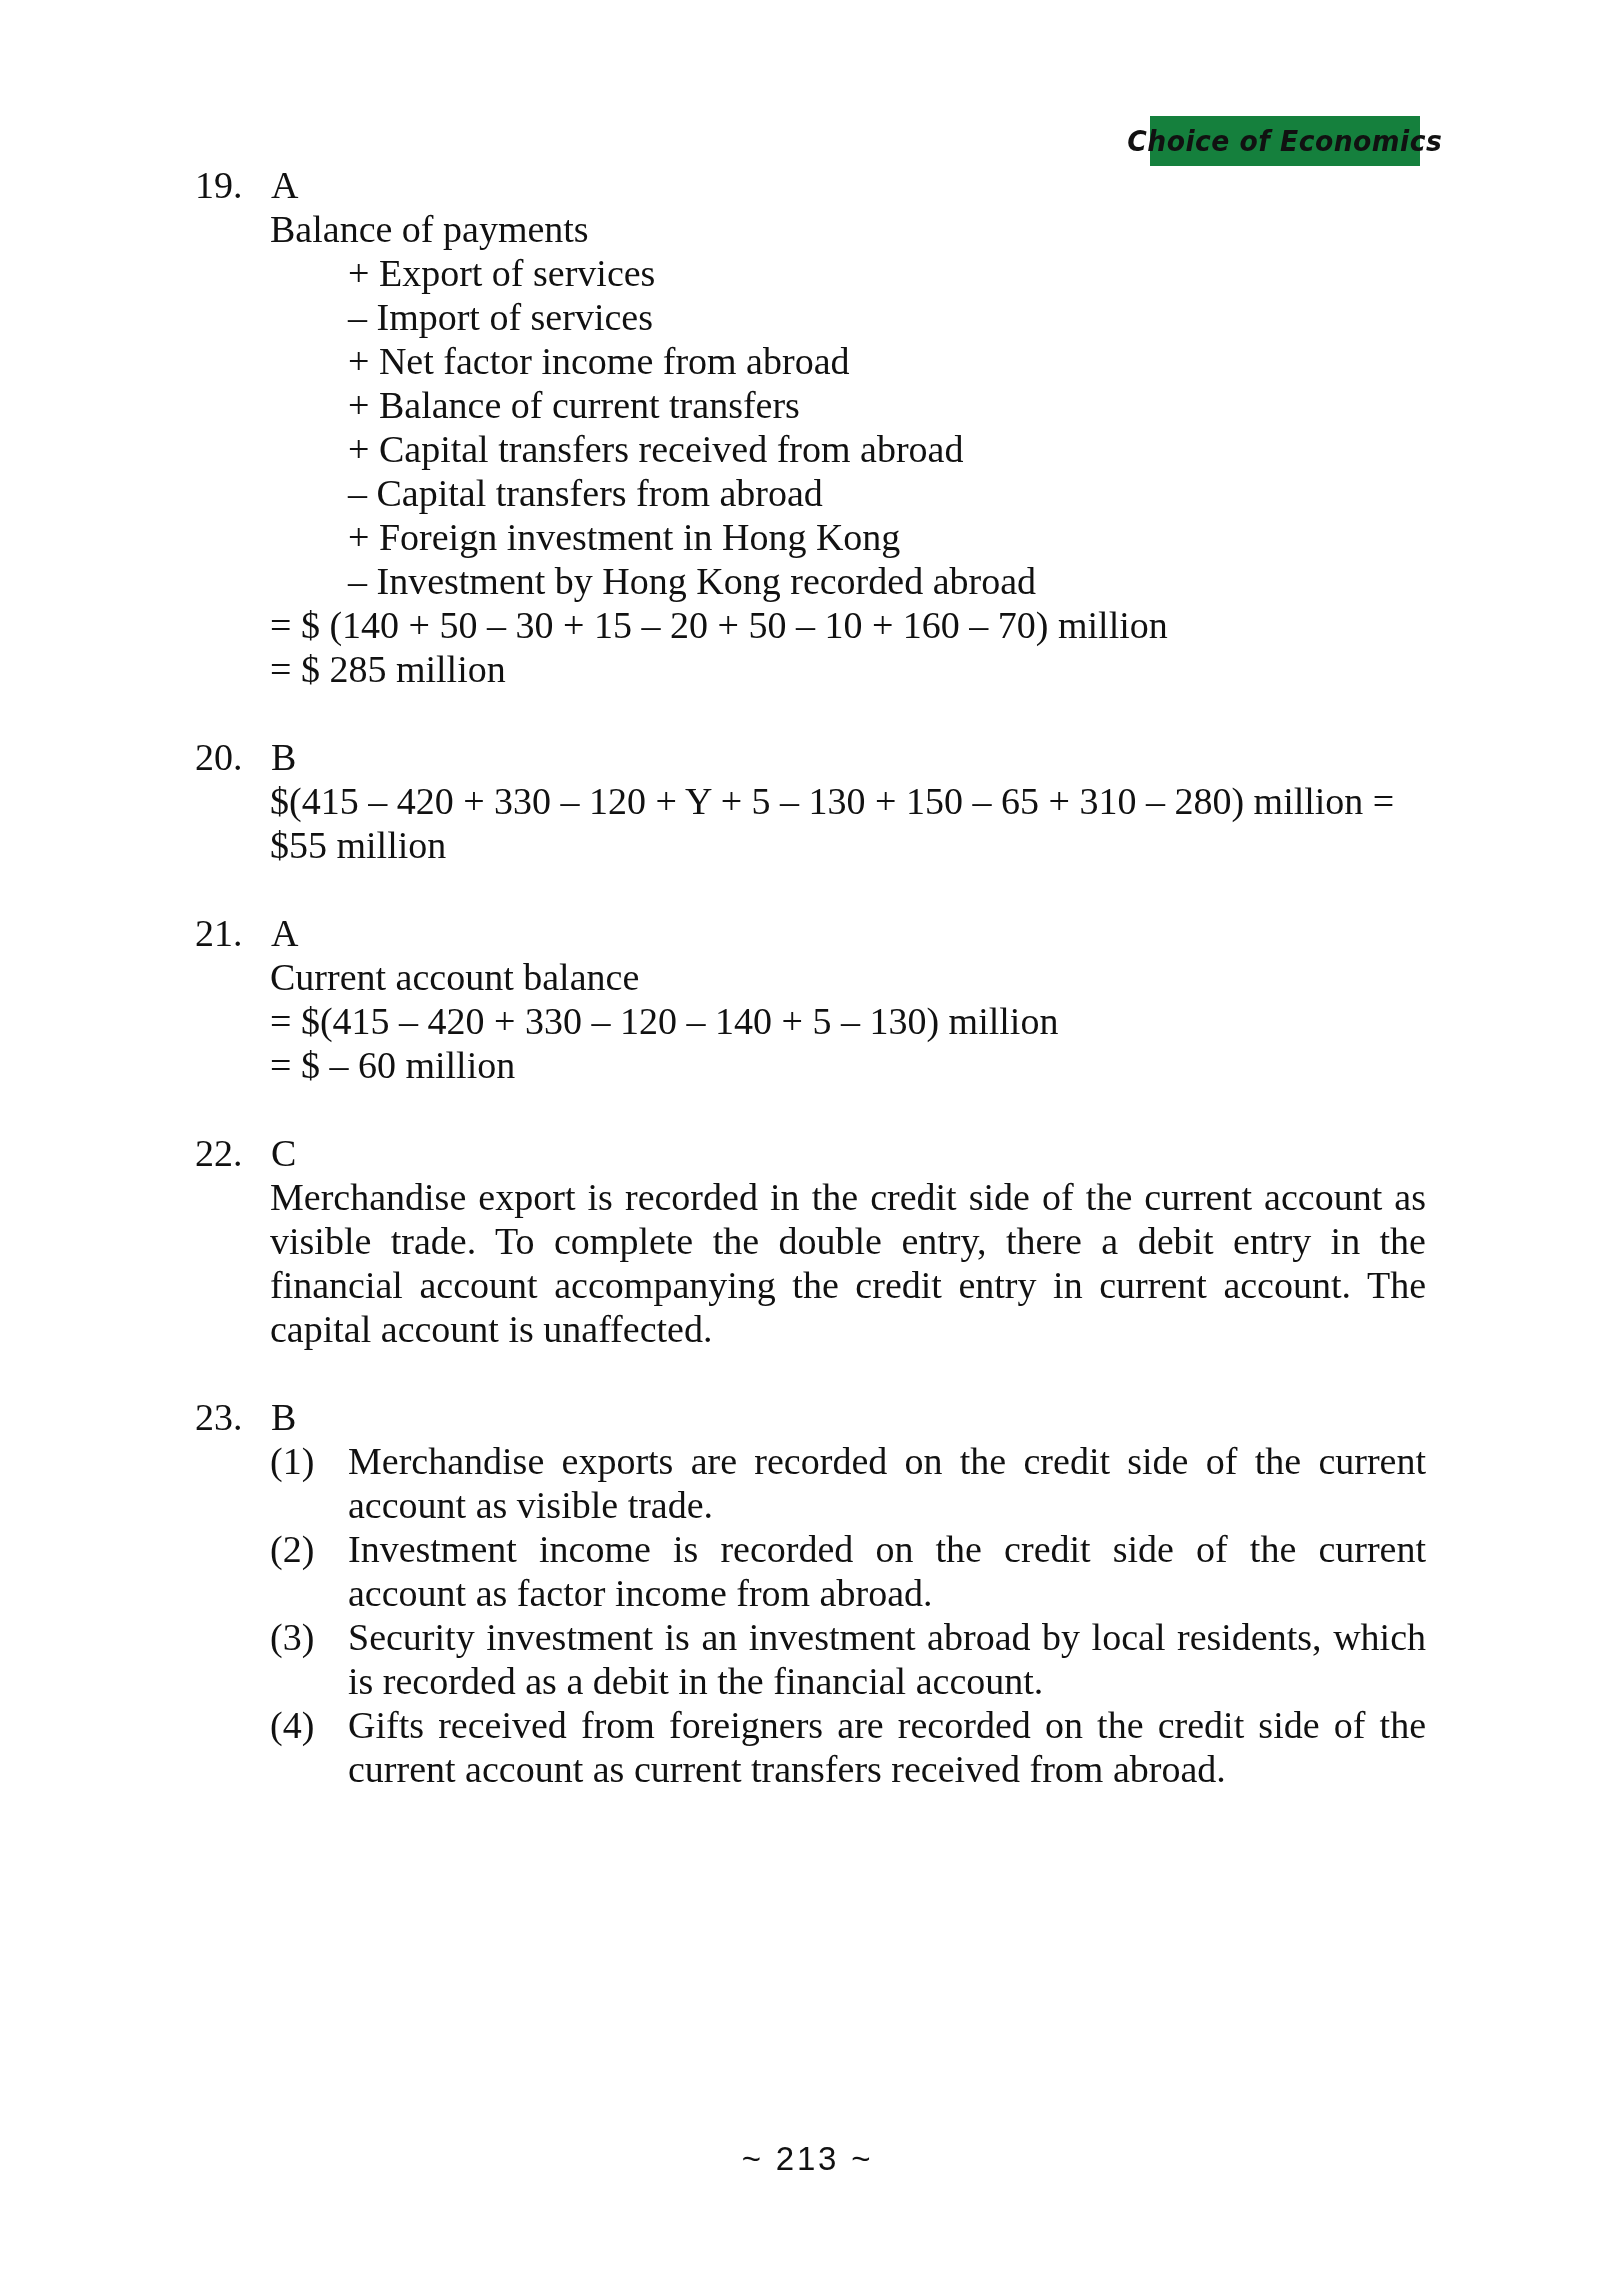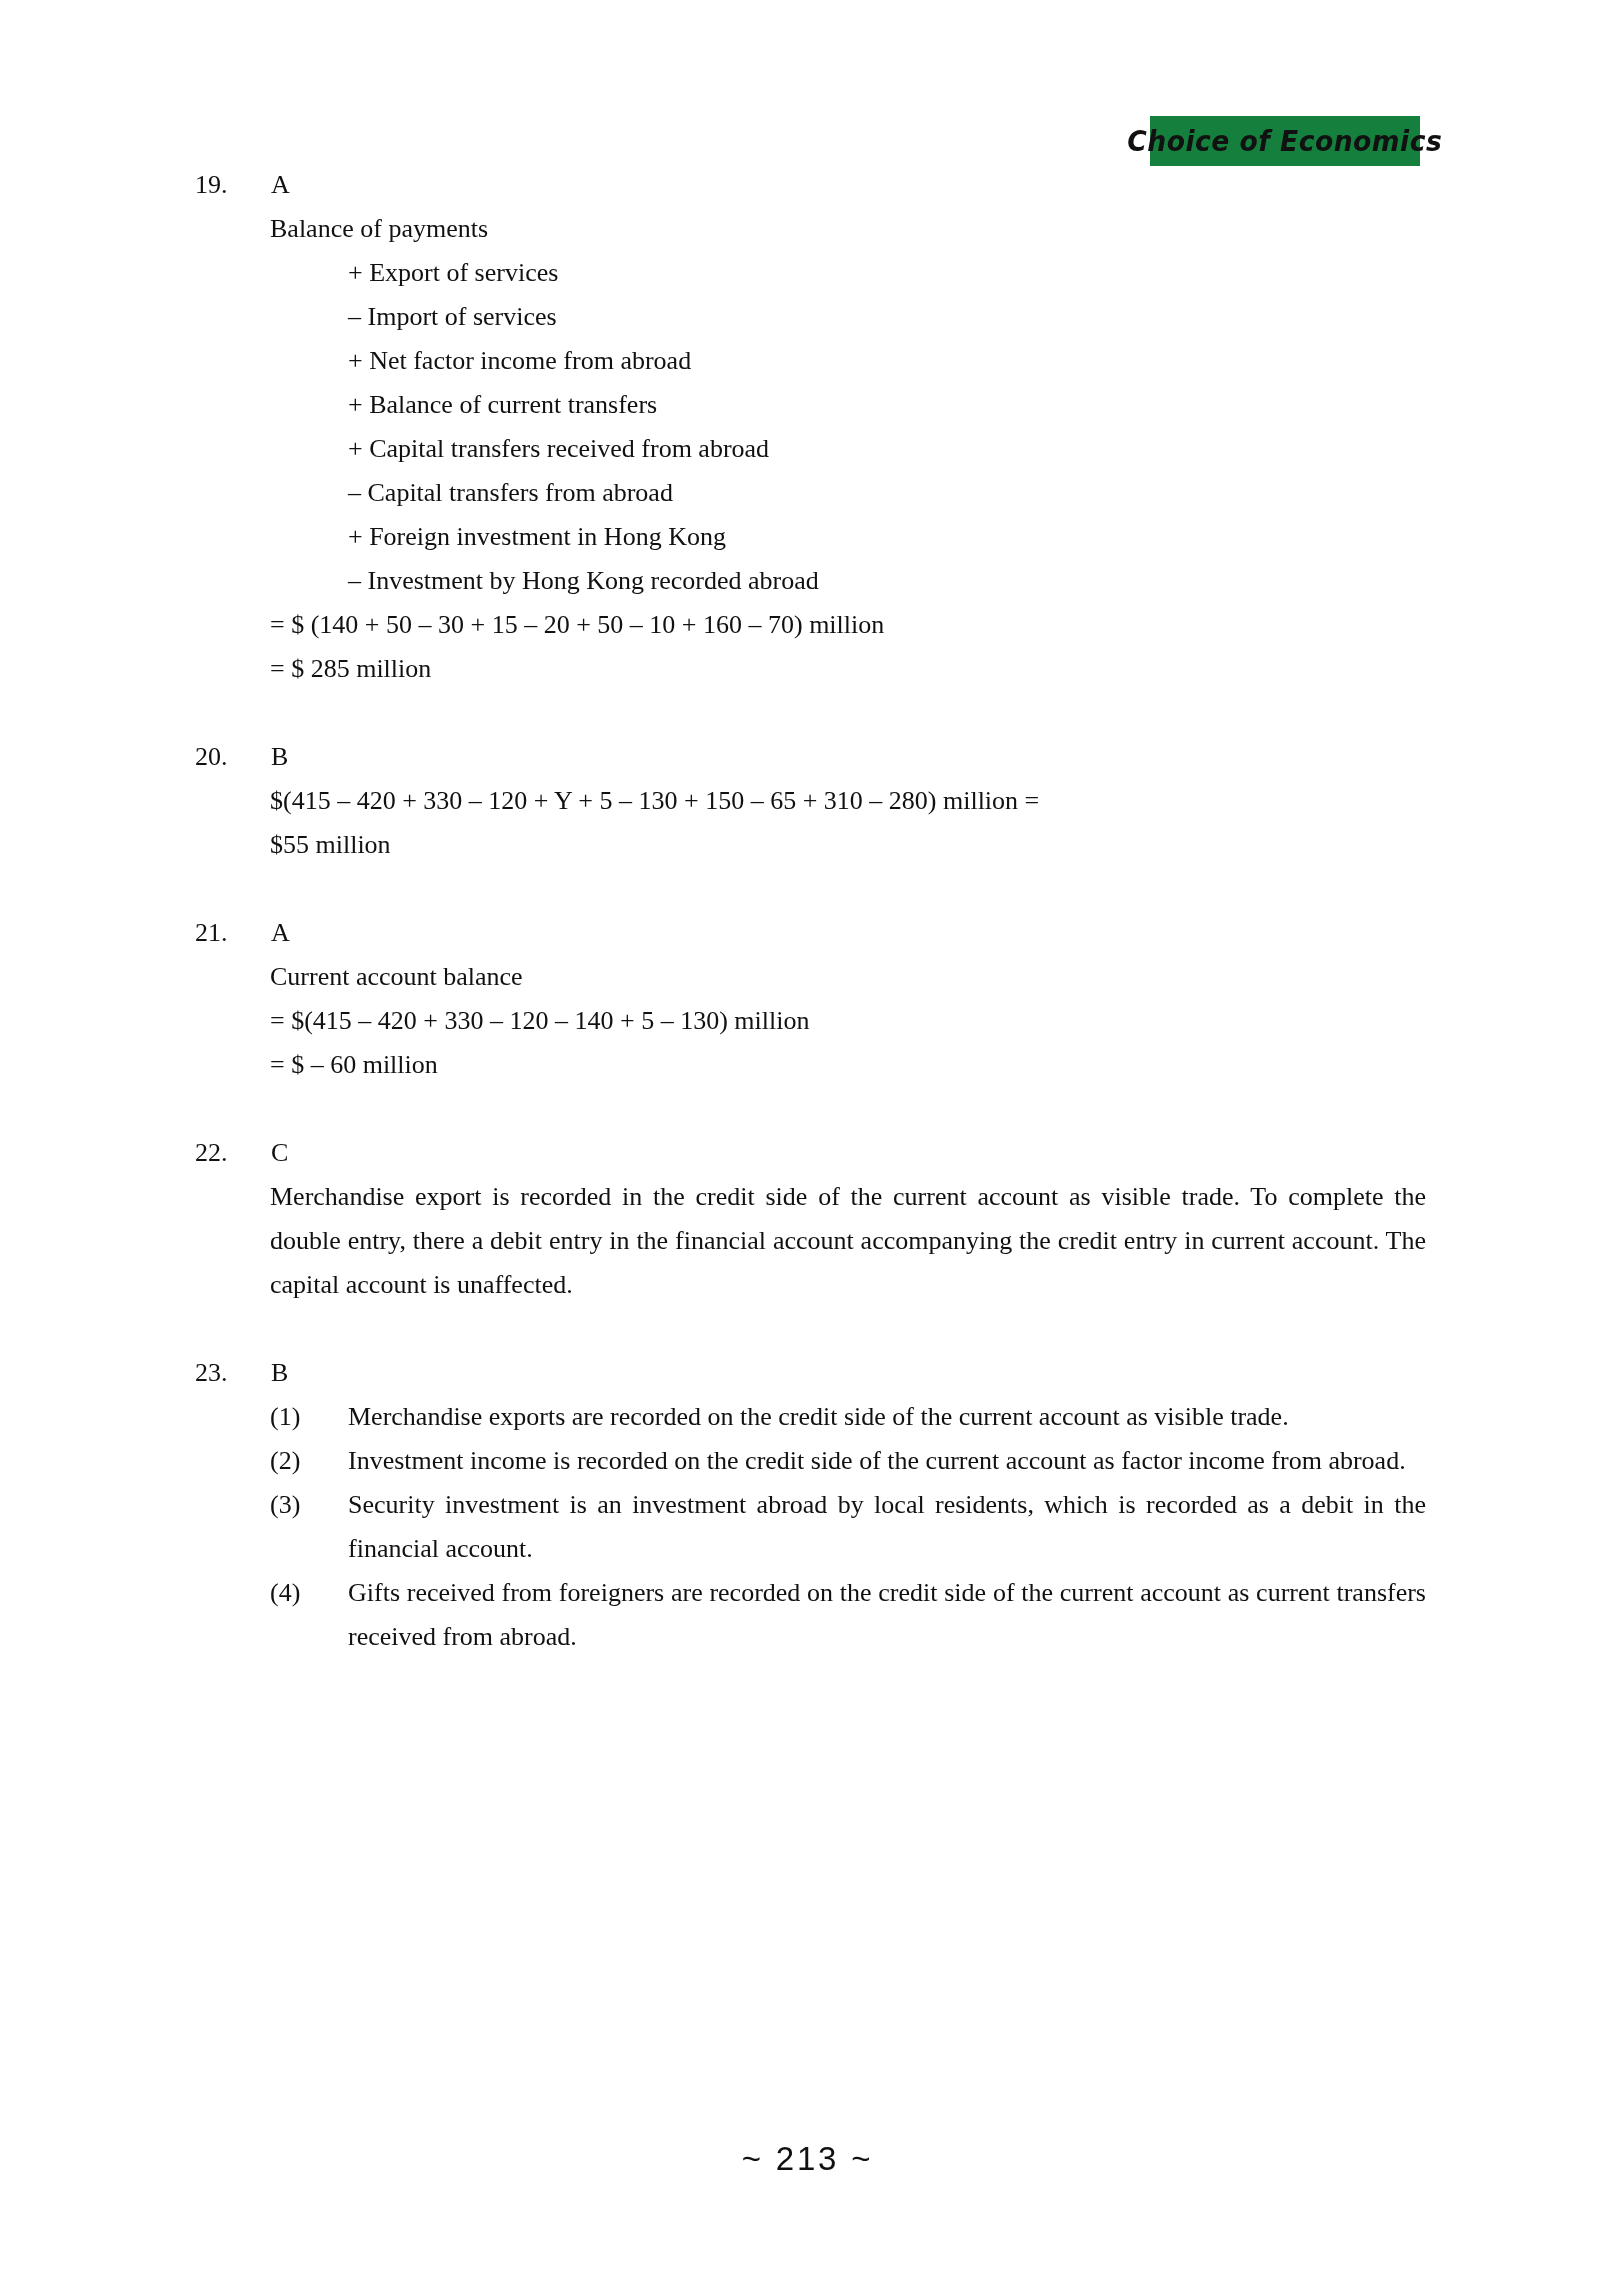--- a/index.html
+++ b/index.html
@@ -35,21 +35,21 @@
     letter-spacing: 0.5px;
     color: #111111;
     white-space: nowrap;
     transform: scaleX(0.95);
   }
   .content {
     position: absolute;
     left: 0;
     top: 163px;
     width: 1615px;
-    font-size: 26px;
+    font-size: 38px;
     line-height: 44px;
   }
   .question {
     position: relative;
     margin-bottom: 44px;
   }
   .q-head {
     position: relative;
     height: 44px;
     white-space: nowrap;

